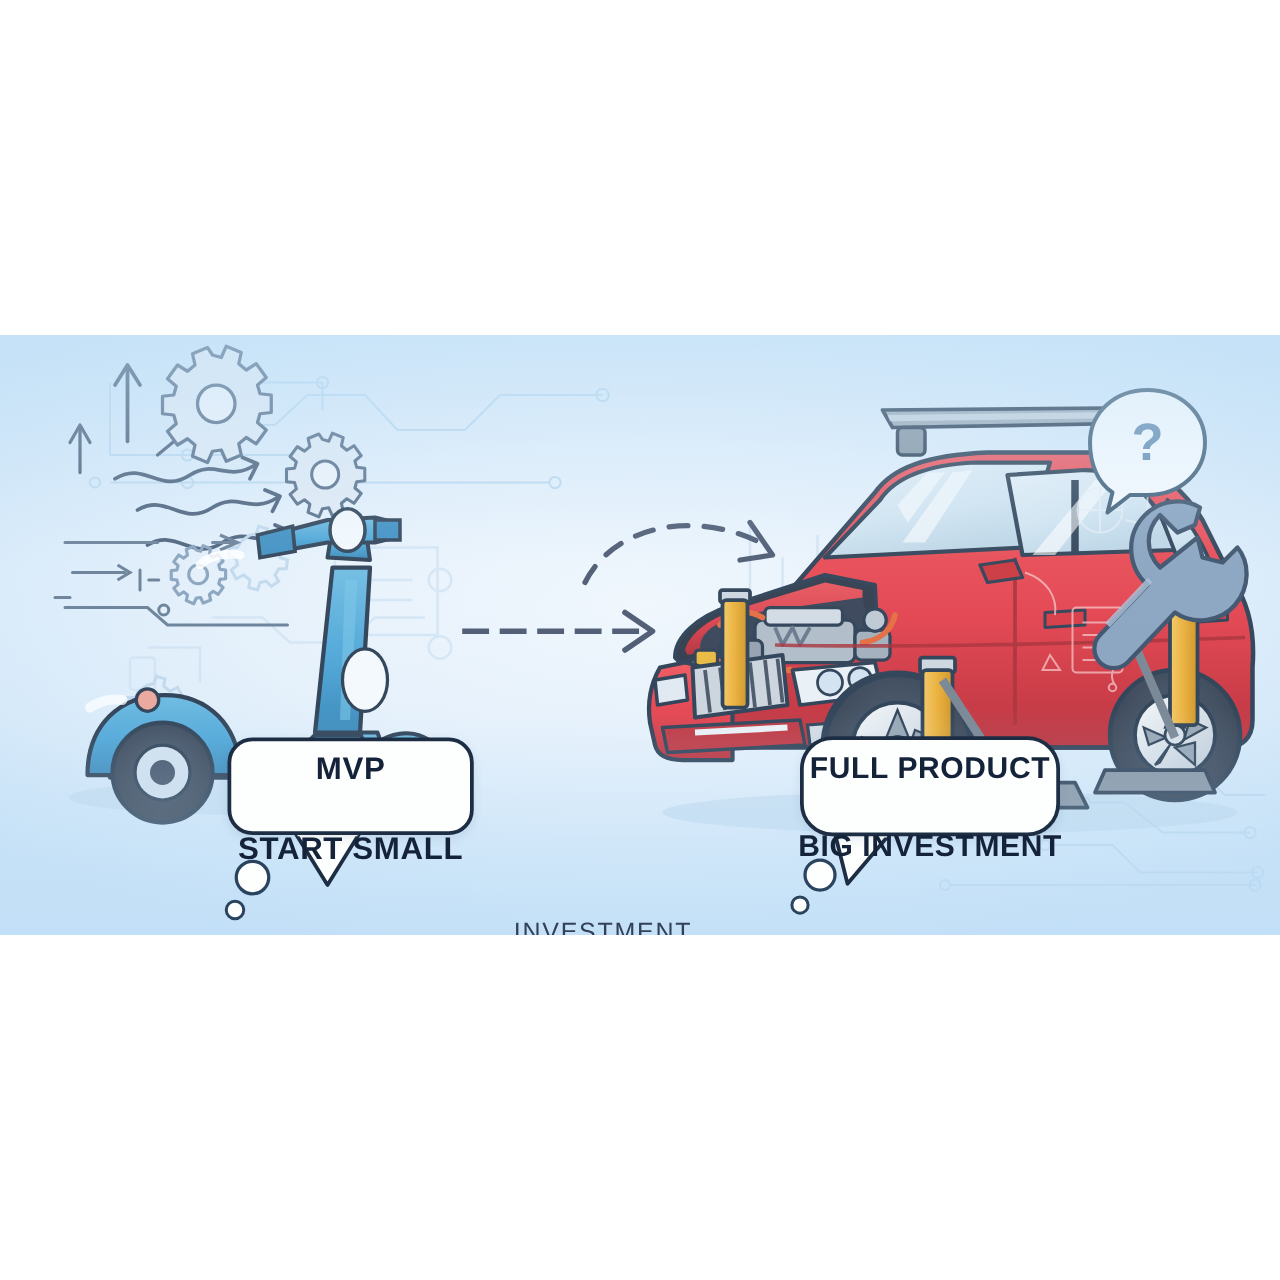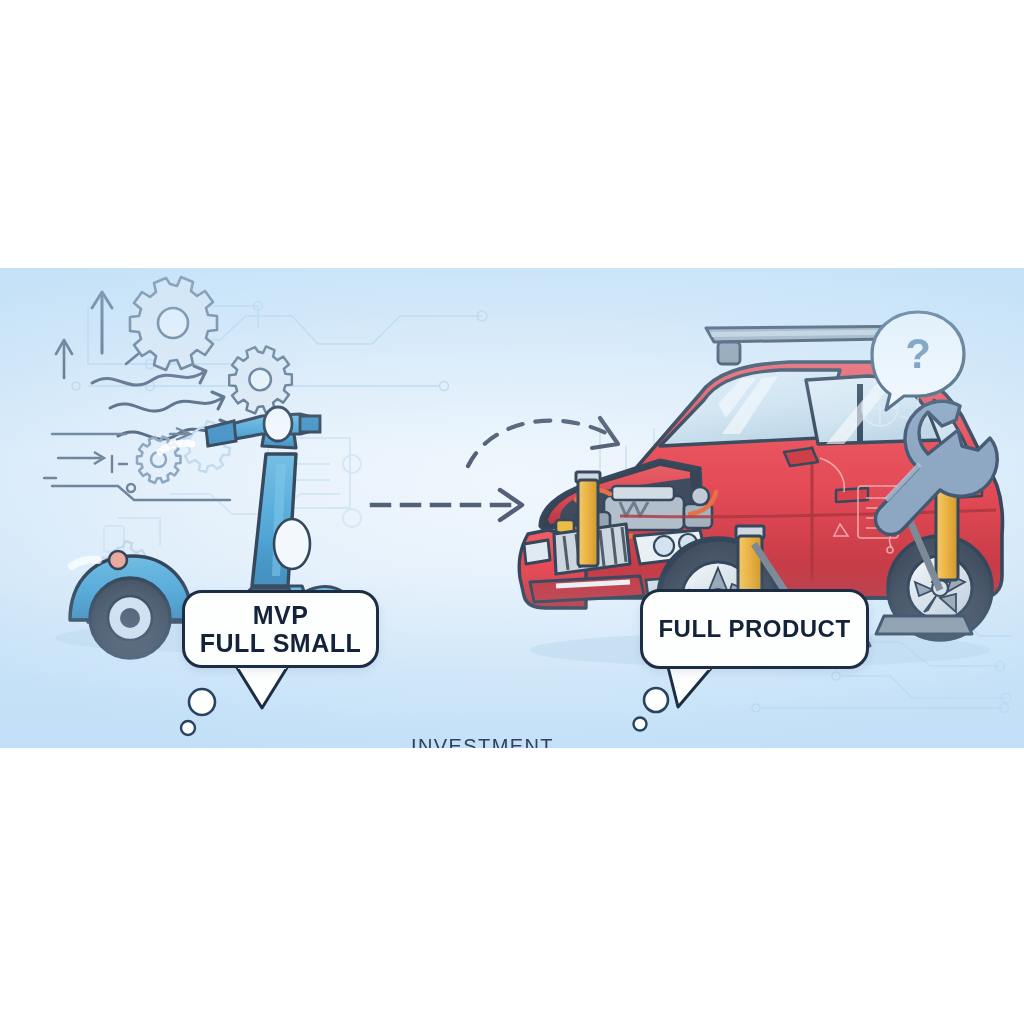--- a/index.html
+++ b/index.html
@@ -49,24 +49,25 @@
     box-shadow: 0 3px 8px rgba(40,70,110,.10);
     z-index: 6;
   }
   .bubble .line {
     color: #15233a;
     font-weight: 700;
     letter-spacing: .5px;
     white-space: nowrap;
     line-height: 1.12;
     text-align: right;
+    margin-top: 36px;
   }
   #bubble-mvp { left: 182px; top: 322px; width: 197px; height: 78px; }
   #bubble-mvp .line { font-size: 25px; }
-  #bubble-full { left: 640px; top: 321px; width: 229px; height: 80px; }
+  #bubble-full { left: 640px; top: 321px; width: 208px; height: 80px; border-radius: 26px; }
   #bubble-full .line { font-size: 24px; }
 
   
   .tail, .tail-dot { position:absolute; z-index:6; }
   .tail svg, .tail-dot svg { display:block; }
 
   
   .mid-label {
     position: absolute;
     color: #32405a;
@@ -488,23 +489,24 @@
     </div>
     <div class="tail-dot" style="left:630px; top:412px;">
       <svg width="44" height="54" viewBox="0 0 44 54">
         <circle cx="26" cy="20" r="12" fill="#fdfefe" stroke="#2a4460" stroke-width="2.6"></circle>
         <circle cx="10" cy="44" r="6.5" fill="#fdfefe" stroke="#2a4460" stroke-width="2.4"></circle>
       </svg>
     </div>
 
     <div class="bubble" id="bubble-mvp">
       <div class="line">MVP</div>
-      <div class="line">FULL SMALL</div>
+      <div class="line">START SMALL</div>
     </div>
 
     <div class="bubble" id="bubble-full">
       <div class="line">FULL PRODUCT</div>
+      <div class="line">BIG INVESTMENT</div>
     </div>
 
     <div class="mid-label" id="label-iteration">INVESTMENT</div>
 
   </div>
 </div>
 
 </body></html>

